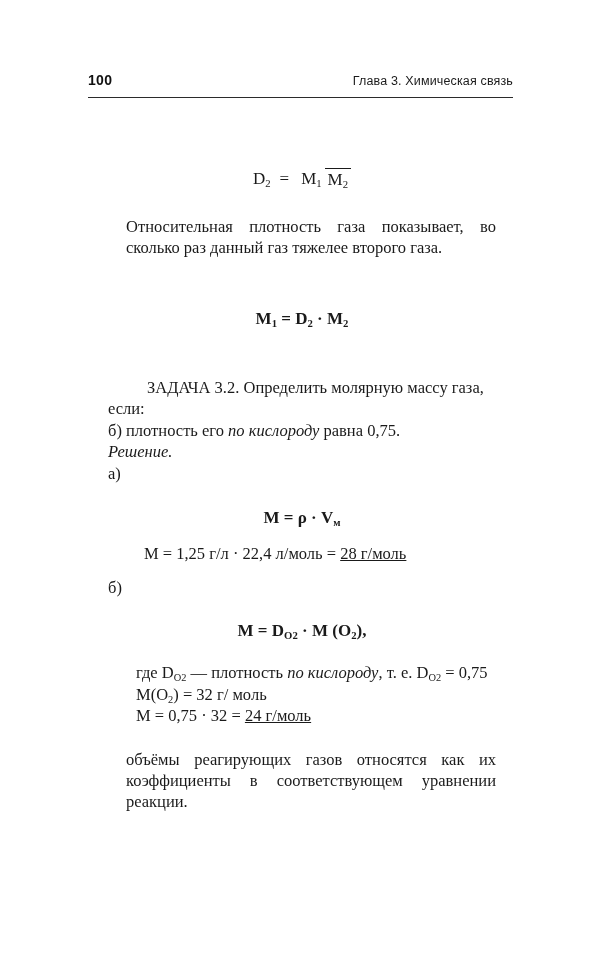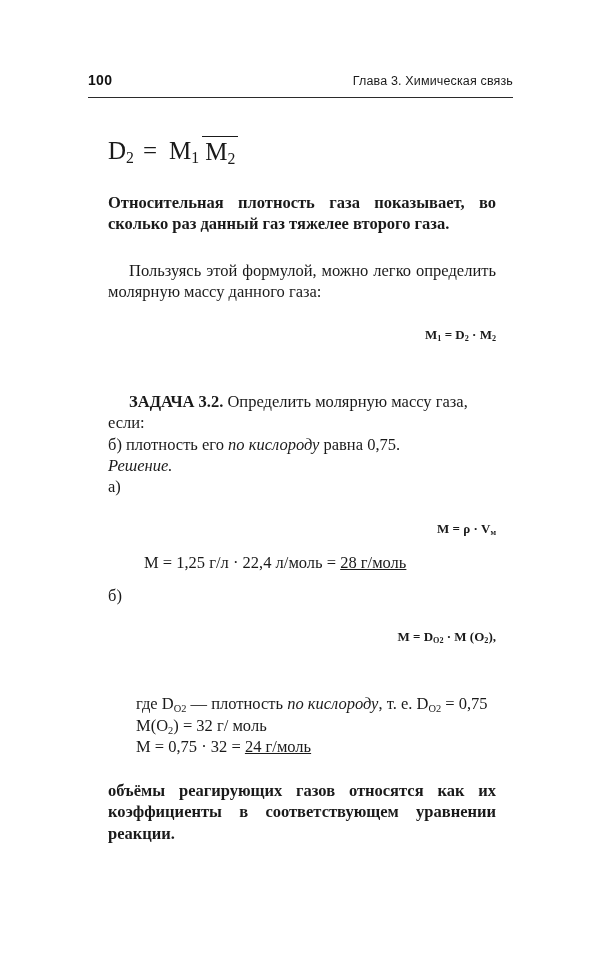--- a/index.html
+++ b/index.html
@@ -66,42 +66,44 @@
   }
 
   p {
     margin: 0;
     font-size: 16.5px;
     line-height: 1.30;
     text-align: left;
   }
   .indent { text-indent: 21px; }
   .just { text-align: justify; }
-  b, .b { font-weight: bold; }
+  b, .b { font-weight: normal; margin-left: 18px; }
   i, .it { font-style: italic; }
   .u { text-decoration: underline; }
 
   sub {
     font-size: 0.63em;
     vertical-align: -0.26em;
     line-height: 0;
   }
 
   
   .formula {
-    font-size: 13px;
-    text-align: right;
+    font-size: 17px;
+    text-align: center;
   }
   .formula.bold { font-weight: bold; }
 
   
   .frac-eq {
     display: flex;
     align-items: center;
-    font-size: 25px;
+    justify-content: center;
+    font-size: 17px;
+    margin-top: 32px;
   }
   .frac-eq .lhs { margin-right: 9px; }
   .frac-eq .eqs { margin-right: 9px; }
   .frac {
     display: inline-flex;
     flex-direction: row;
     align-items: center;
     vertical-align: middle;
   }
   .frac .num { padding: 0 3px 1px 3px; }
@@ -118,21 +120,21 @@
   .sp-e      { height: 25px; }
   .sp-f      { height: 23px; }
   .sp-g      { height: 14px; }
   .sp-h      { height: 22px; }
   .sp-i      { height: 20px; }
   .sp-j      { height: 12px; }
   .sp-k      { height: 22px; }
 
   .marker { font-size: 16.5px; }
   .inline-calc { font-size: 16.5px; padding-left: 36px; }
-  .where-block { font-size: 16.5px; padding-left: 28px; margin-top: 28px; }
+  .where-block { font-size: 16.5px; padding-left: 28px; }
 </style>
 </head>
 <body>
 
 <div class="page">
 
   <div class="runhead">
     <span class="folio">100</span>
     <span class="chapter-title">Глава 3. Химическая связь</span>
   </div>
@@ -150,21 +152,20 @@
         <span class="den"><span>M</span><sub>2</sub></span>
       </span>
     </div>
 
     <div class="sp-a"></div>
 
     <p class="b just">Относительная плотность газа показывает, во сколько раз данный газ тяжелее второго газа.</p>
 
     <div class="sp-b"></div>
 
-    <p class="indent just">Пользуясь этой формулой, можно легко определить молярную массу данного газа:</p>
 
     <div class="sp-c"></div>
 
     <p class="formula bold"><span>M</span><sub>1</sub><span> = D</span><sub>2</sub><span> · M</span><sub>2</sub></p>
 
     <div class="sp-d"></div>
 
 
     <div class="sp-e"></div>
 

